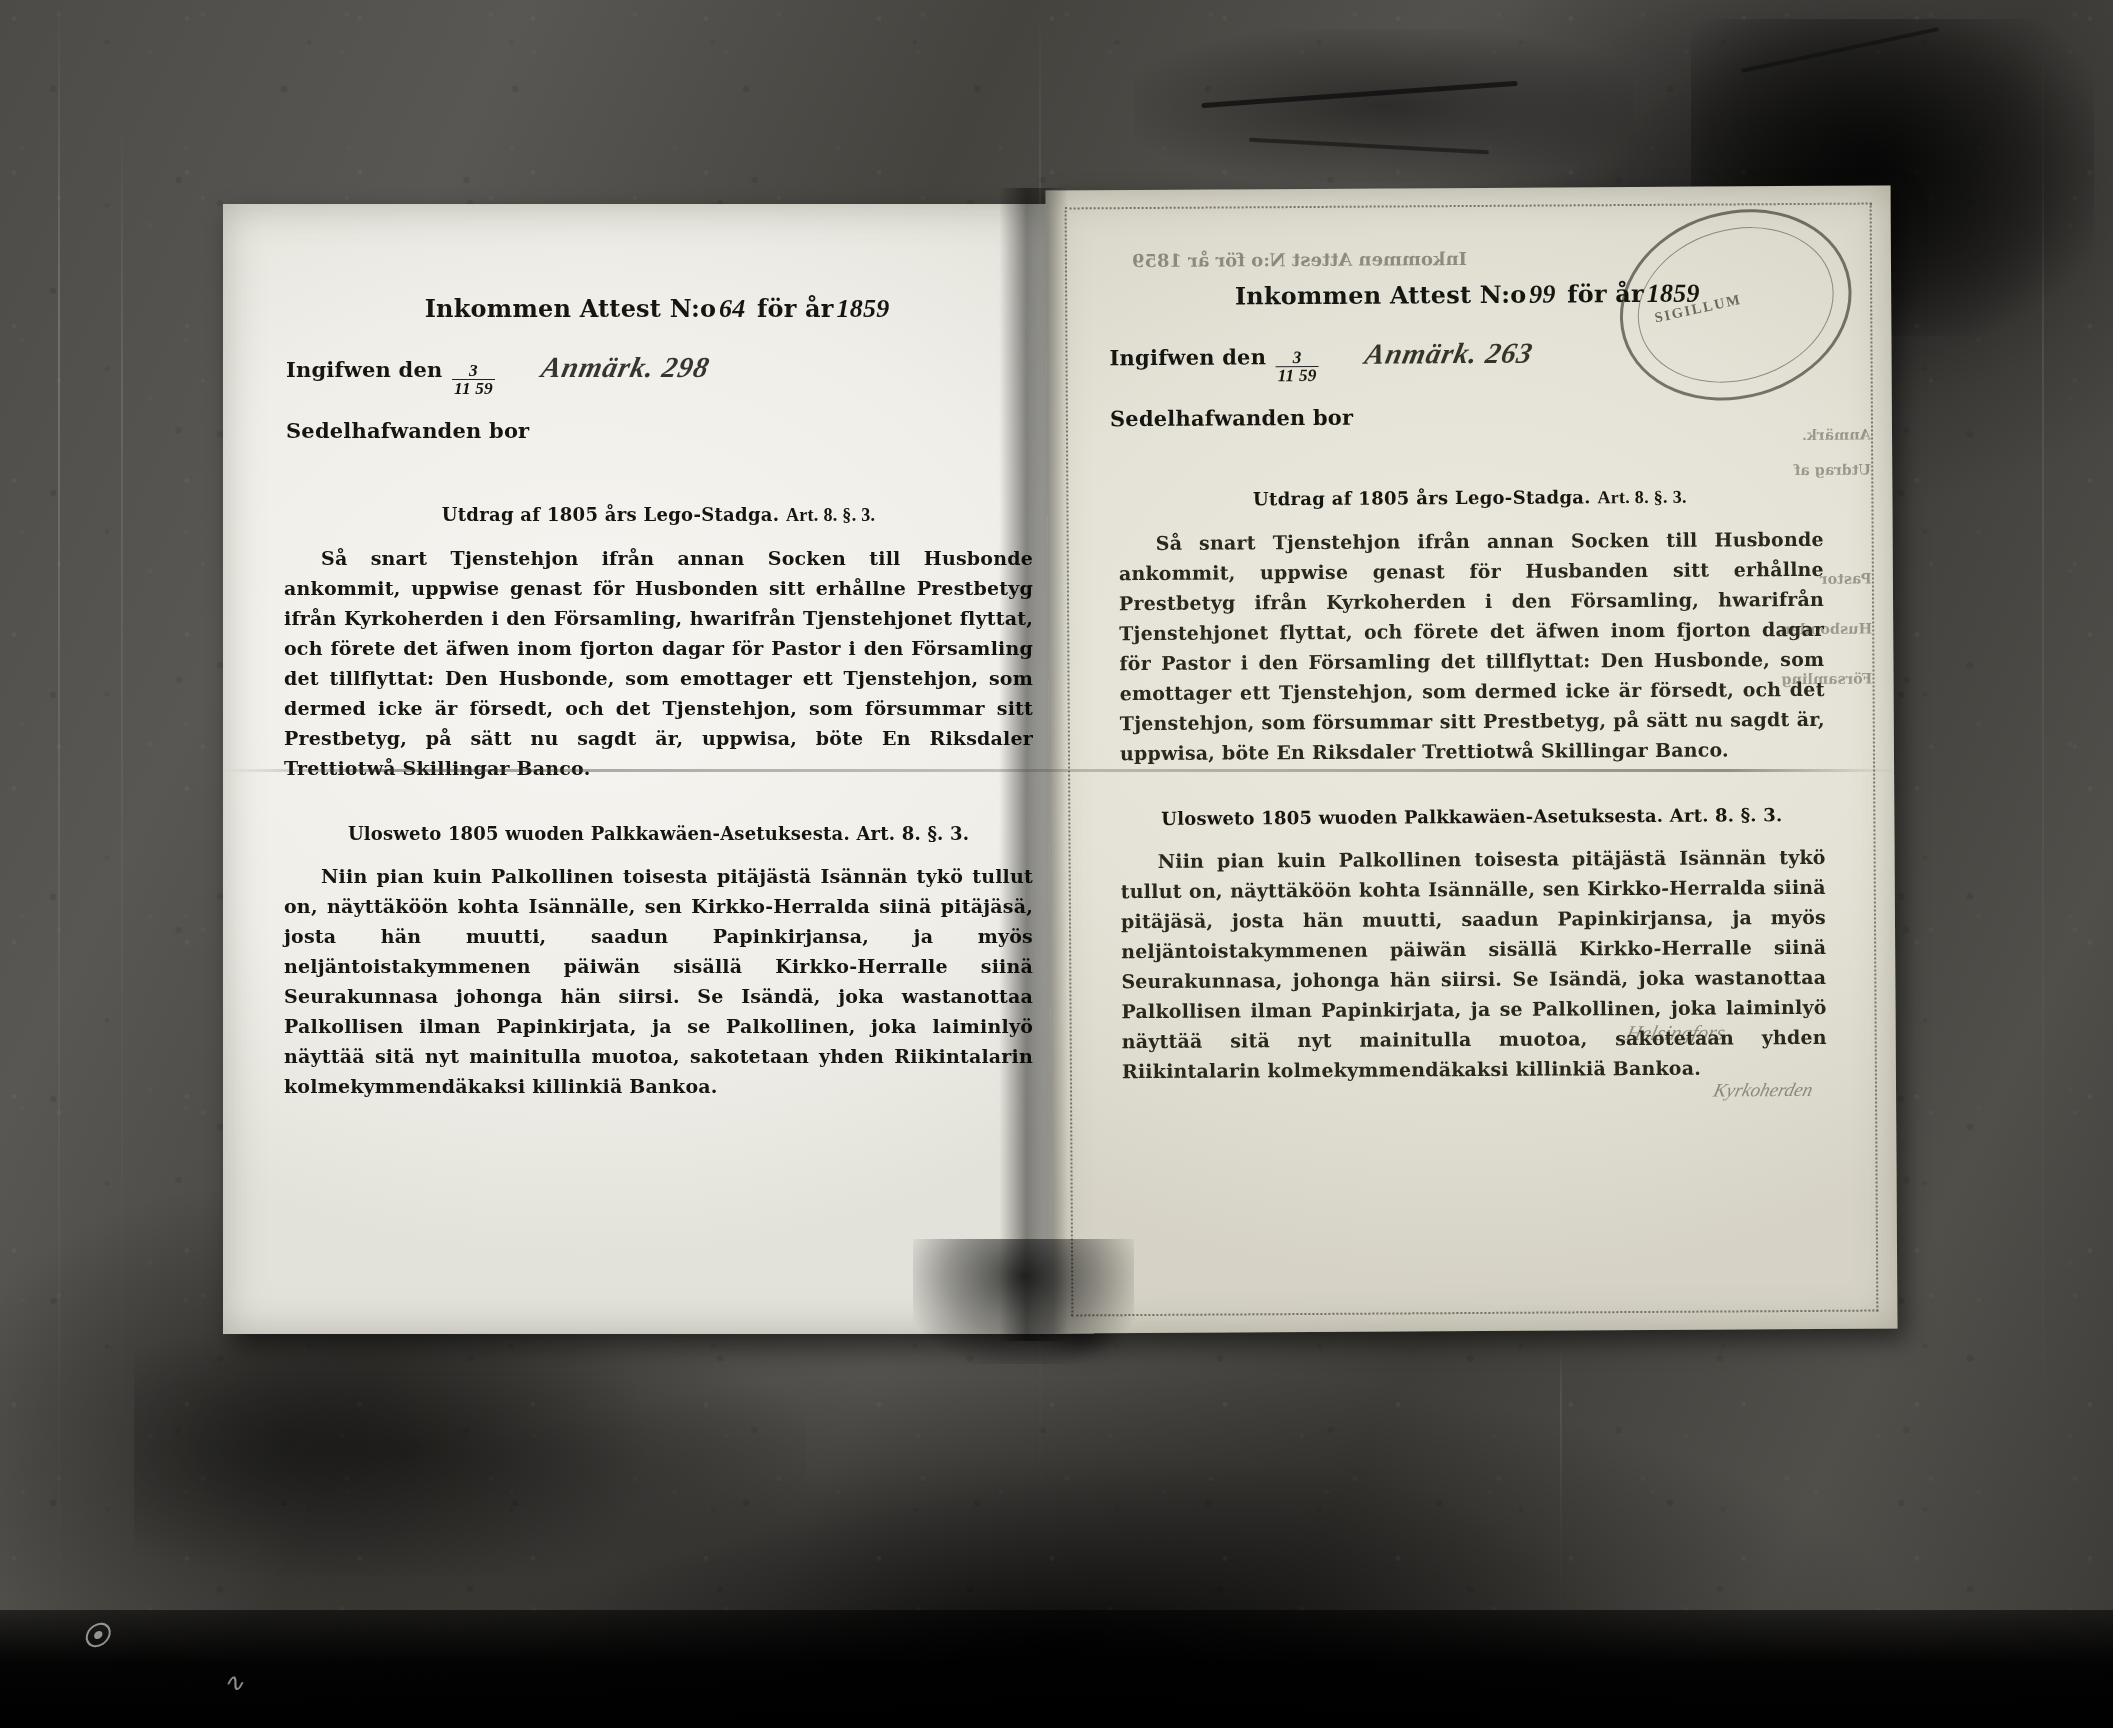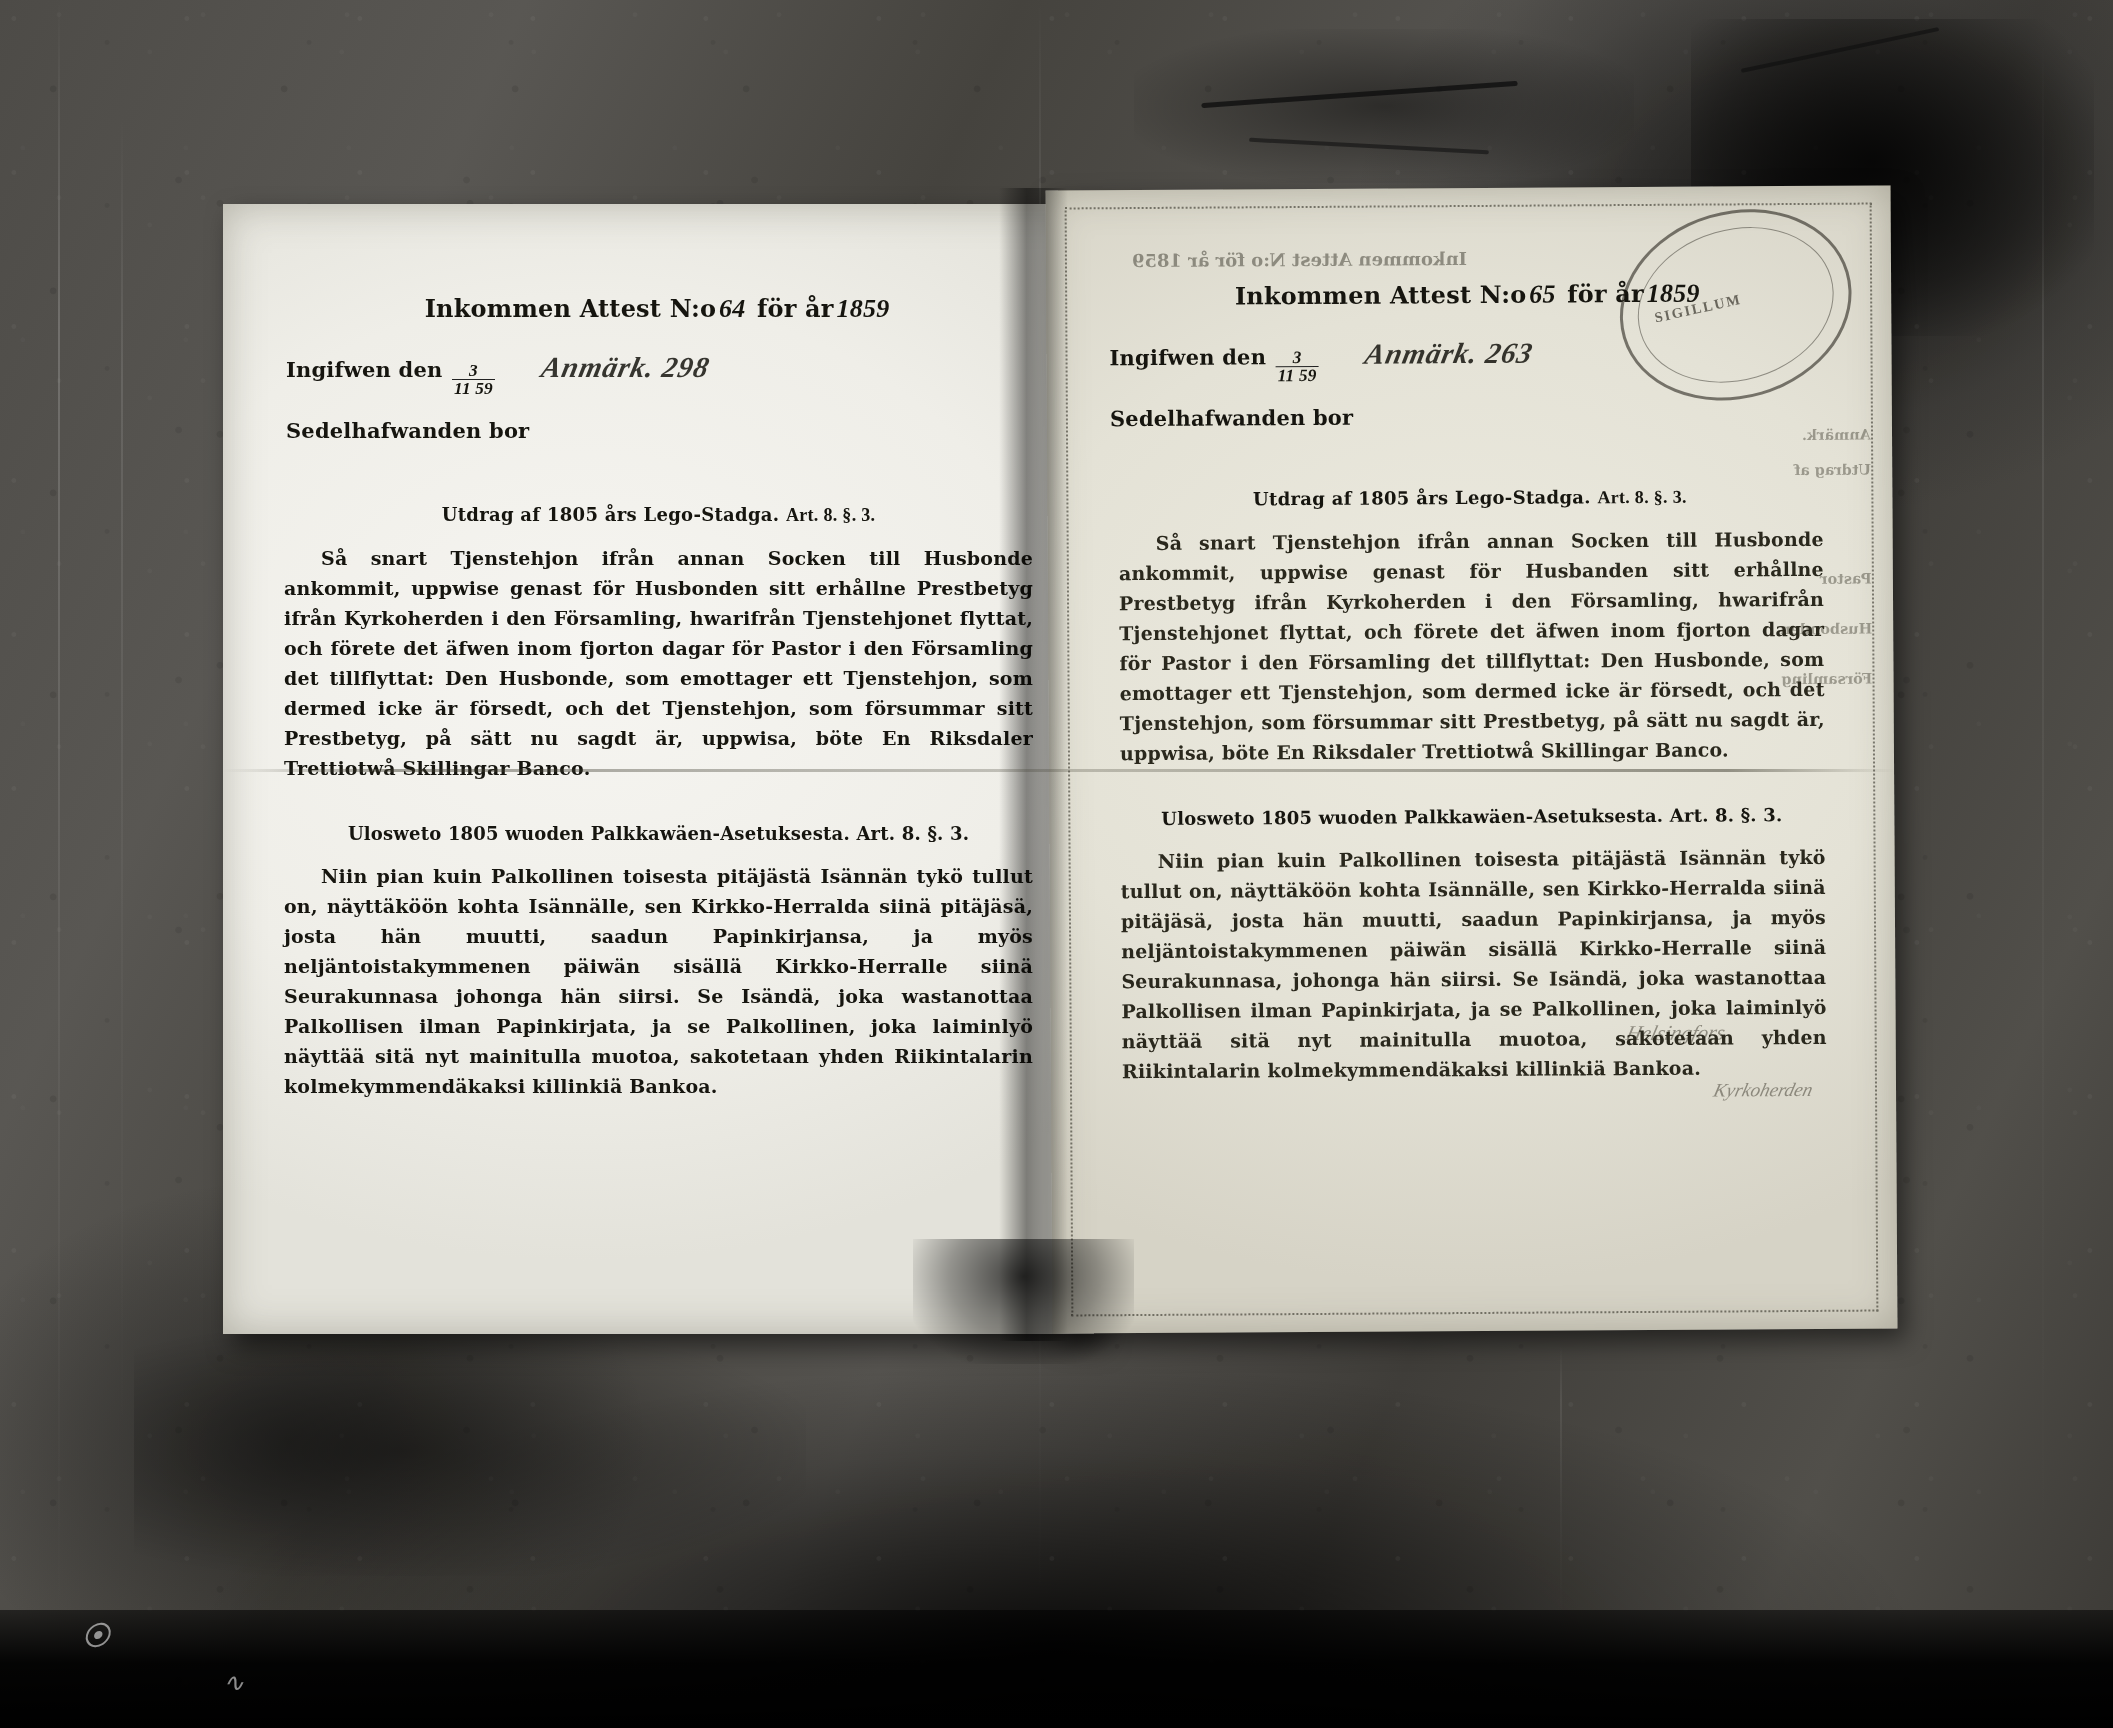--- a/index.html
+++ b/index.html
@@ -338,21 +338,21 @@
   <div class="page-edge-shade"></div>
   <div class="dotted-frame"></div>
 
   <div class="mirror-text" style="left:86px; top:60px; font-size:18px;">Inkommen Attest N:o för år 1859</div>
 
   <div id="oval-stamp">
     <div class="stamp-text" style="left:33px; top:75px; transform:rotate(4deg);">SIGILLUM</div>
   </div>
 
   <div class="hdr-line fraktur">
-    <span>Inkommen Attest N:o</span><span class="hdr-num">65</span>
+    <span>Inkommen Attest N:o</span><span class="hdr-num">99</span>
     <span>för år</span><span class="hdr-year">1859</span>
   </div>
 
   <div class="ingifwen-row fraktur">
     <span>Ingifwen den</span>
     <span class="frac">
       <span class="num">3</span>
       <span class="den">11 59</span>
     </span>
     <span class="handwriting">Anmärk. 263</span>

